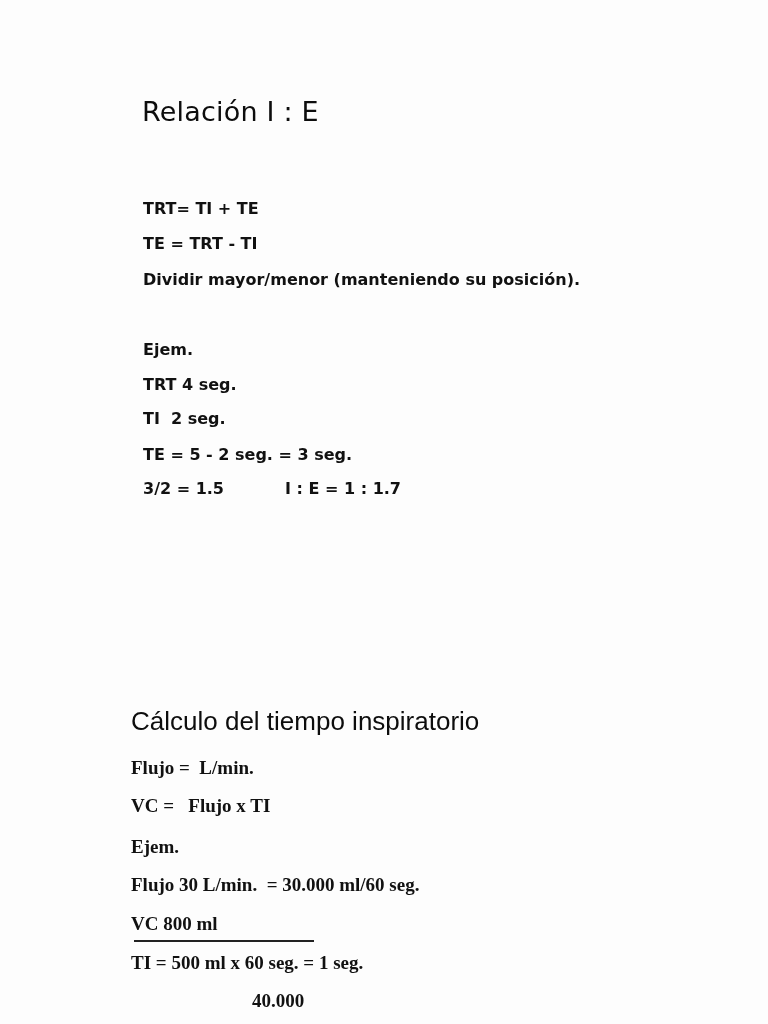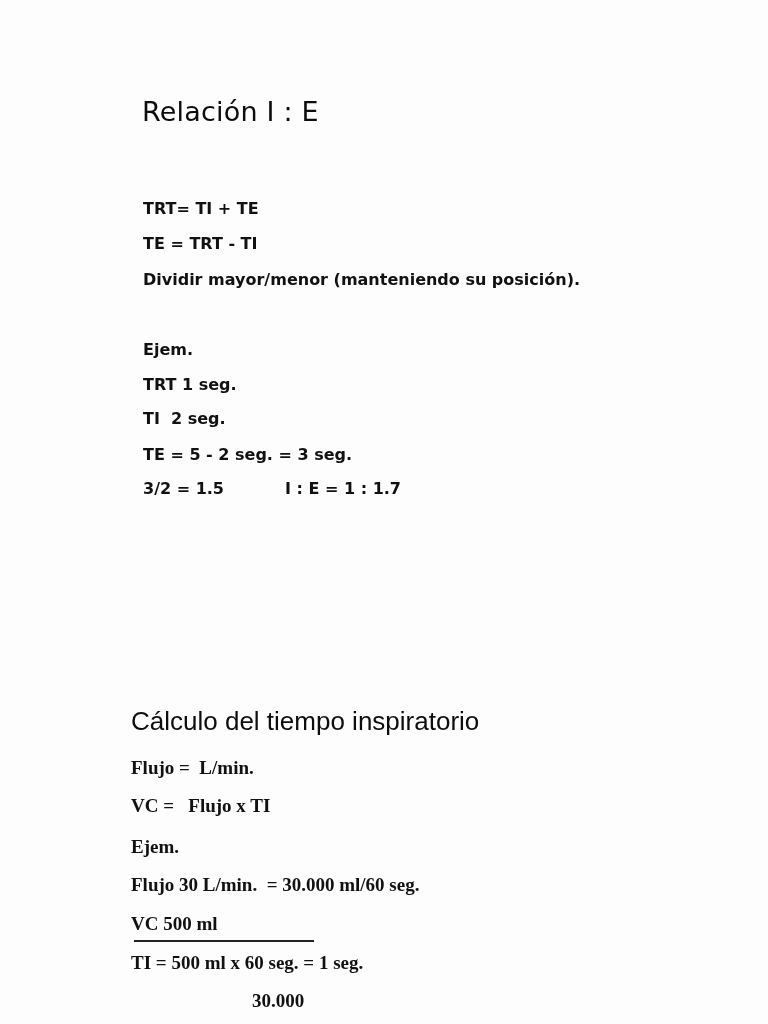--- a/index.html
+++ b/index.html
@@ -50,31 +50,31 @@
 <body>
 
 <div>
   <div class="abs title" style="left:142px; top:96px;">Relación I : E</div>
 
   <div class="abs line-s" style="left:143px; top:199px;">TRT= TI + TE</div>
   <div class="abs line-s" style="left:143px; top:234px;">TE = TRT - TI</div>
   <div class="abs line-s" style="left:143px; top:270px;">Dividir mayor/menor (manteniendo su posición).</div>
 
   <div class="abs line-s" style="left:143px; top:340px;">Ejem.</div>
-  <div class="abs line-s" style="left:143px; top:375px;">TRT 1 seg.</div>
+  <div class="abs line-s" style="left:143px; top:375px;">TRT 4 seg.</div>
   <div class="abs line-s" style="left:143px; top:409px;">TI  2 seg.</div>
   <div class="abs line-s" style="left:143px; top:445px;">TE = 5 - 2 seg. = 3 seg.</div>
   <div class="abs line-s" style="left:143px; top:479px;">3/2 = 1.5</div>
   <div class="abs line-s" style="left:285px; top:479px;">I : E = 1 : 1.7</div>
 </div>
 
 <div>
   <div class="abs title2" style="left:131px; top:706px;">Cálculo del tiempo inspiratorio</div>
 
   <div class="abs line-l" style="left:131px; top:757px;">Flujo =  L/min.</div>
   <div class="abs line-l" style="left:131px; top:795px;">VC =   Flujo x TI</div>
   <div class="abs line-l" style="left:131px; top:836px;">Ejem.</div>
   <div class="abs line-l" style="left:131px; top:874px;">Flujo 30 L/min.  = 30.000 ml/60 seg.</div>
-  <div class="abs line-l" style="left:131px; top:913px;">VC 500 ml</div>
+  <div class="abs line-l" style="left:131px; top:913px;">VC 800 ml</div>
   <div class="rule" style="left:134px; top:940px; width:180px;"></div>
   <div class="abs line-l" style="left:131px; top:952px;">TI = 500 ml x 60 seg. = 1 seg.</div>
-  <div class="abs line-l" style="left:252px; top:990px;">30.000</div>
+  <div class="abs line-l" style="left:252px; top:990px;">40.000</div>
 </div>
 
 </body></html>

